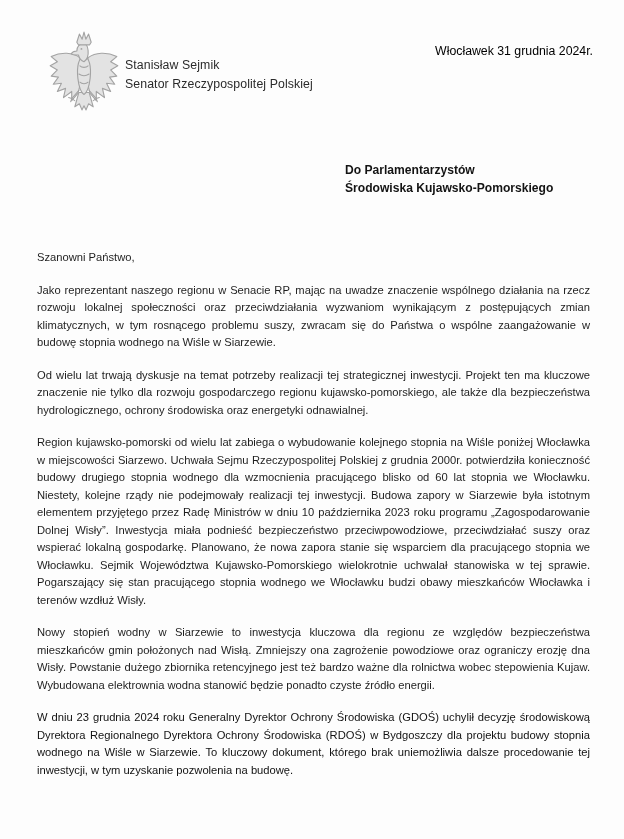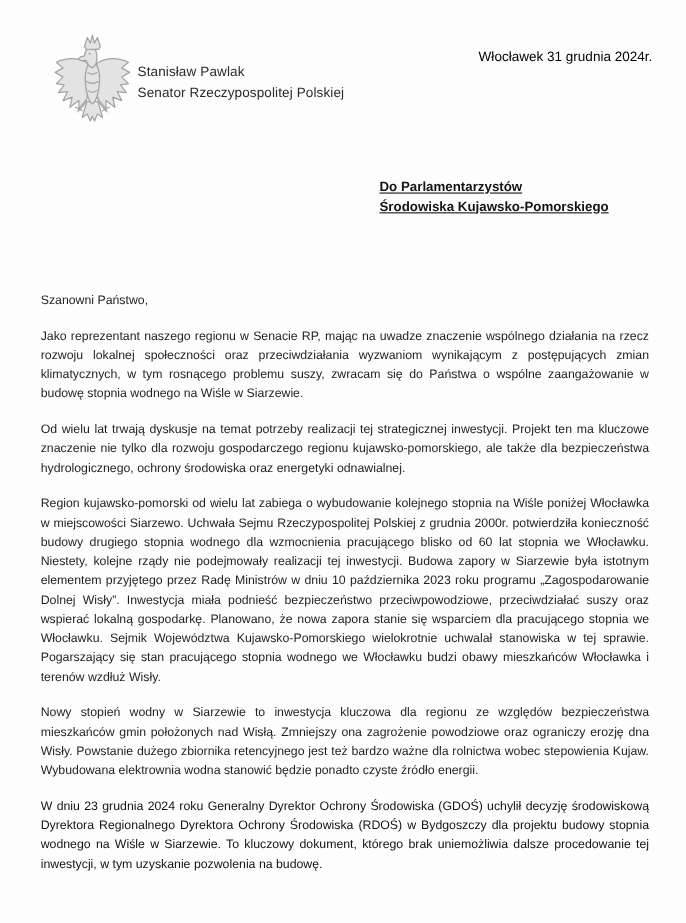--- a/index.html
+++ b/index.html
@@ -41,32 +41,30 @@
     text-align: right;
   }
   .addressee {
     position: absolute;
     left: 345px;
     top: 162px;
     font-size: 12.1px;
     line-height: 17.5px;
     font-weight: bold;
     color: #141414;
-    text-decoration: underline;
   }
   .body-text {
     position: absolute;
     left: 37px;
     top: 249px;
     width: 553px;
     font-size: 11.2px;
     line-height: 17.5px;
     text-align: justify;
     color: #1e1e1e;
-    margin-top: 16px;
   }
   .body-text p {
     margin: 0 0 15px 0;
   }
   .body-text p.salutation {
     text-align: left;
   }
   .body-text p.bold {
     font-weight: normal;
     color: #121212;
@@ -106,21 +104,21 @@
       <path class="eagle-line" d="M31,34 C33,36 37,36 39,34 M30,42 C33,44 37,44 40,42 M31,50 C33,52 37,52 39,50"></path>
 
       <path class="eagle-shape" d="M35,12 C30.5,12 28,15.5 28,19.5 C25.5,19.5 23.5,20.5 22.5,22.3 C24.5,23.8 27,23.6 29.5,23.4 C30.5,27 32,29 35,30 C38,28 39.5,24 39,19 C38.6,15 37.5,12.6 35,12 Z"></path>
       <circle cx="32.5" cy="17.5" r="0.9" fill="#a3a3a3"></circle>
 
       <path class="eagle-shape" d="M28,11 L30.5,3 L33.2,8 L35,1 L36.8,8 L39.5,3 L42,11 L40.5,13.5 L29.5,13.5 Z"></path>
     </svg>
   </div>
 
   <div class="sender">
-    <div>Stanisław Pawlak</div>
+    <div>Stanisław Sejmik</div>
     <div>Senator Rzeczypospolitej Polskiej</div>
   </div>
 
   <div class="dateline">Włocławek 31 grudnia 2024r.</div>
 
   <div class="addressee">
     <div>Do Parlamentarzystów</div>
     <div>Środowiska Kujawsko-Pomorskiego</div>
   </div>
 

